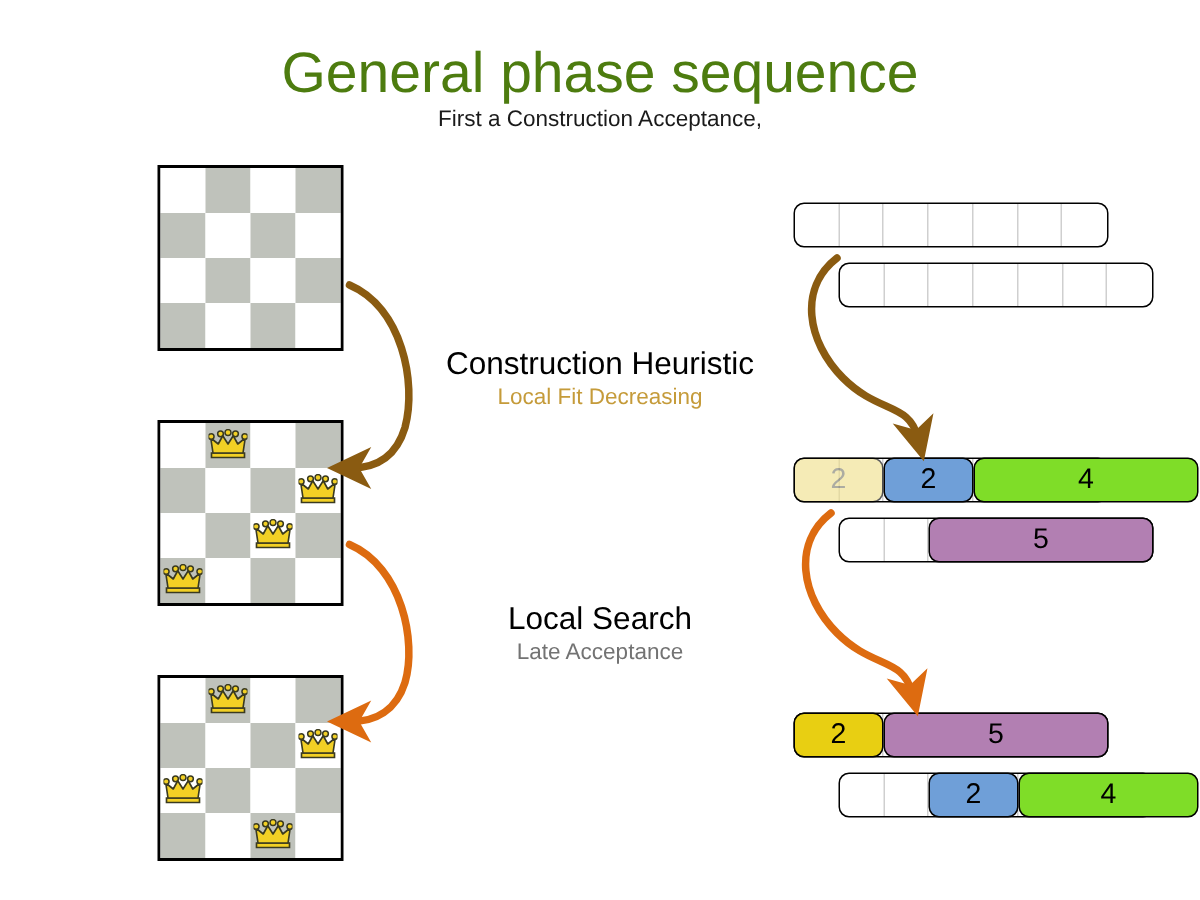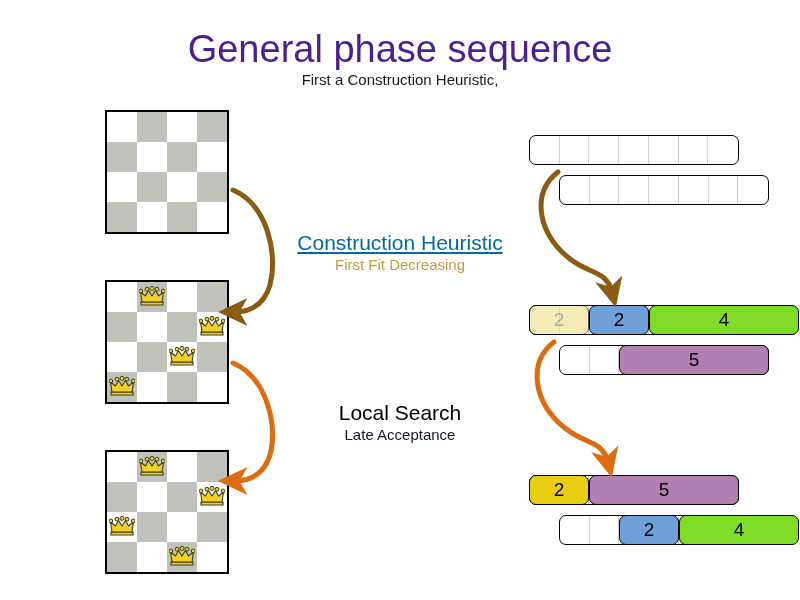--- a/index.html
+++ b/index.html
@@ -8,39 +8,39 @@
     background:#ffffff;
     font-family:"Liberation Sans", sans-serif;
     overflow:hidden;
     position:relative;
   }
   #stage{position:absolute;left:0;top:0;width:800px;height:600px;}
 
   
   .title{
     position:absolute;left:0;top:28px;width:800px;text-align:center;
-    font-size:38px;color:#4c1d95;font-weight:normal;letter-spacing:0px;
+    font-size:38px;color:#4d7c0f;font-weight:normal;letter-spacing:0px;
   }
   .subtitle{
     position:absolute;left:0;top:70px;width:800px;text-align:center;
     font-size:15px;color:#1a1a1a;line-height:20px;
   }
 
   
   .phase{position:absolute;text-align:center;width:300px;}
   .phase .main{font-size:21px;line-height:25px;}
   .phase .sub{font-size:15px;line-height:20px;}
 
   #phase-construction{left:250px;top:230px;}
-  #phase-construction .main{color:#0369a1;text-decoration:underline;}
+  #phase-construction .main{color:#000000;}
   #phase-construction .sub{color:#c59b3a;}
 
   #phase-local{left:250px;top:400px;}
   #phase-local .main{color:#000000;}
-  #phase-local .sub{color:#0f172a;}
+  #phase-local .sub{color:#737373;}
 
   
   .board{position:absolute;width:120px;height:120px;
          border:2px solid #000;box-sizing:content-box;
          display:grid;grid-template-columns:repeat(4,30px);
          grid-template-rows:repeat(4,30px);background:#fff;}
   .sq{width:30px;height:30px;position:relative;}
   .sq.light{background:#ffffff;}
   .sq.dark{background:#bfc2bb;}
   .queen{position:absolute;left:2px;top:4px;width:26px;height:22px;}
@@ -68,26 +68,26 @@
   svg.arrows{position:absolute;left:0;top:0;width:800px;height:600px;
              pointer-events:none;overflow:visible;}
 </style>
 </head>
 <body>
 
 <div id="stage">
 
   <div class="title">General phase sequence</div>
   <div class="subtitle">
-    <div>First a Construction Heuristic,</div>
+    <div>First a Construction Acceptance,</div>
   </div>
 
   <div class="phase" id="phase-construction">
     <div class="main">Construction Heuristic</div>
-    <div class="sub">First Fit Decreasing</div>
+    <div class="sub">Local Fit Decreasing</div>
   </div>
   <div class="phase" id="phase-local">
     <div class="main">Local Search</div>
     <div class="sub">Late Acceptance</div>
   </div>
 
   <div class="board" id="board-empty">
       <div class="sq light"></div>
       <div class="sq dark"></div>
       <div class="sq light"></div>

